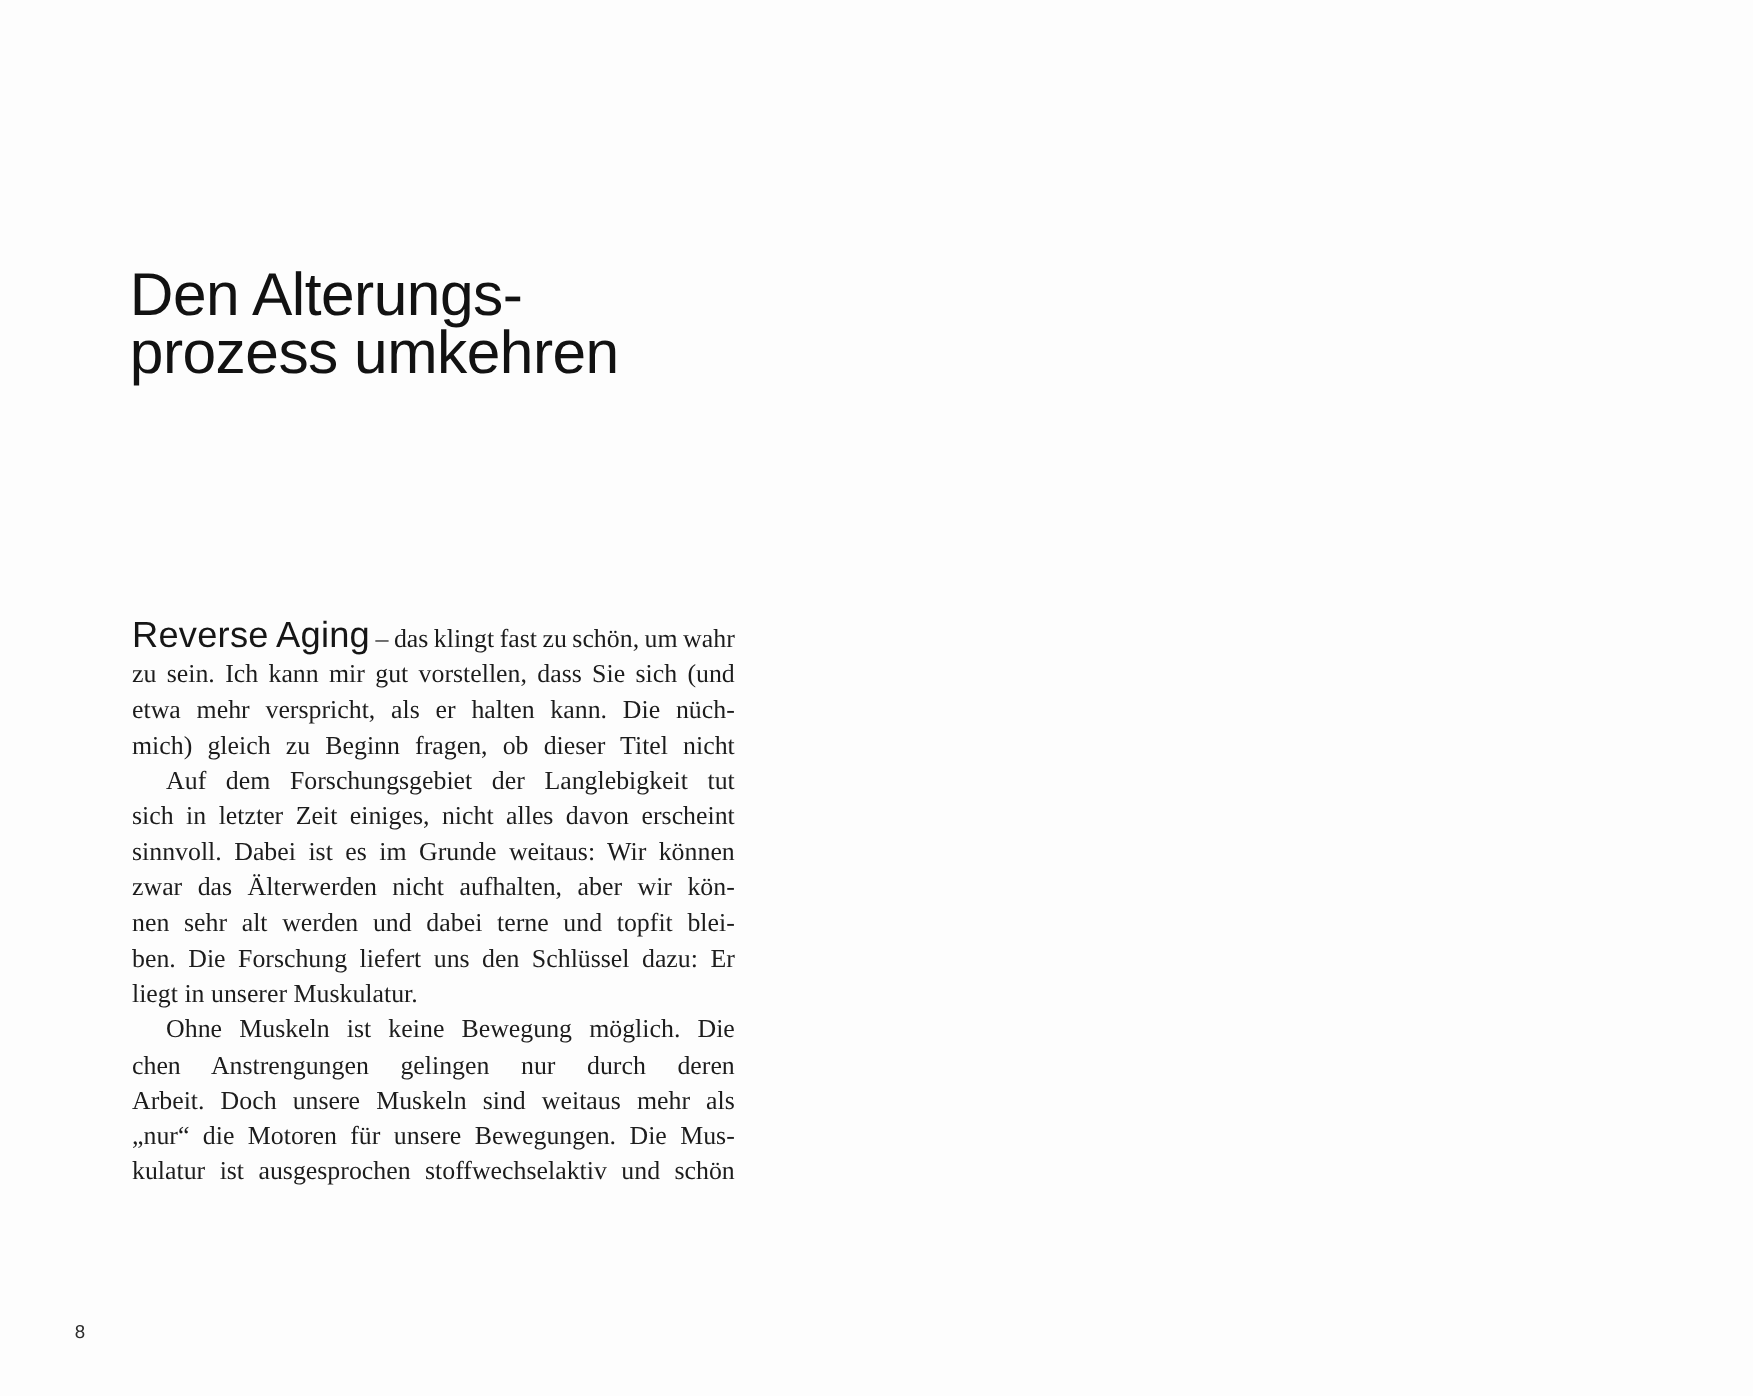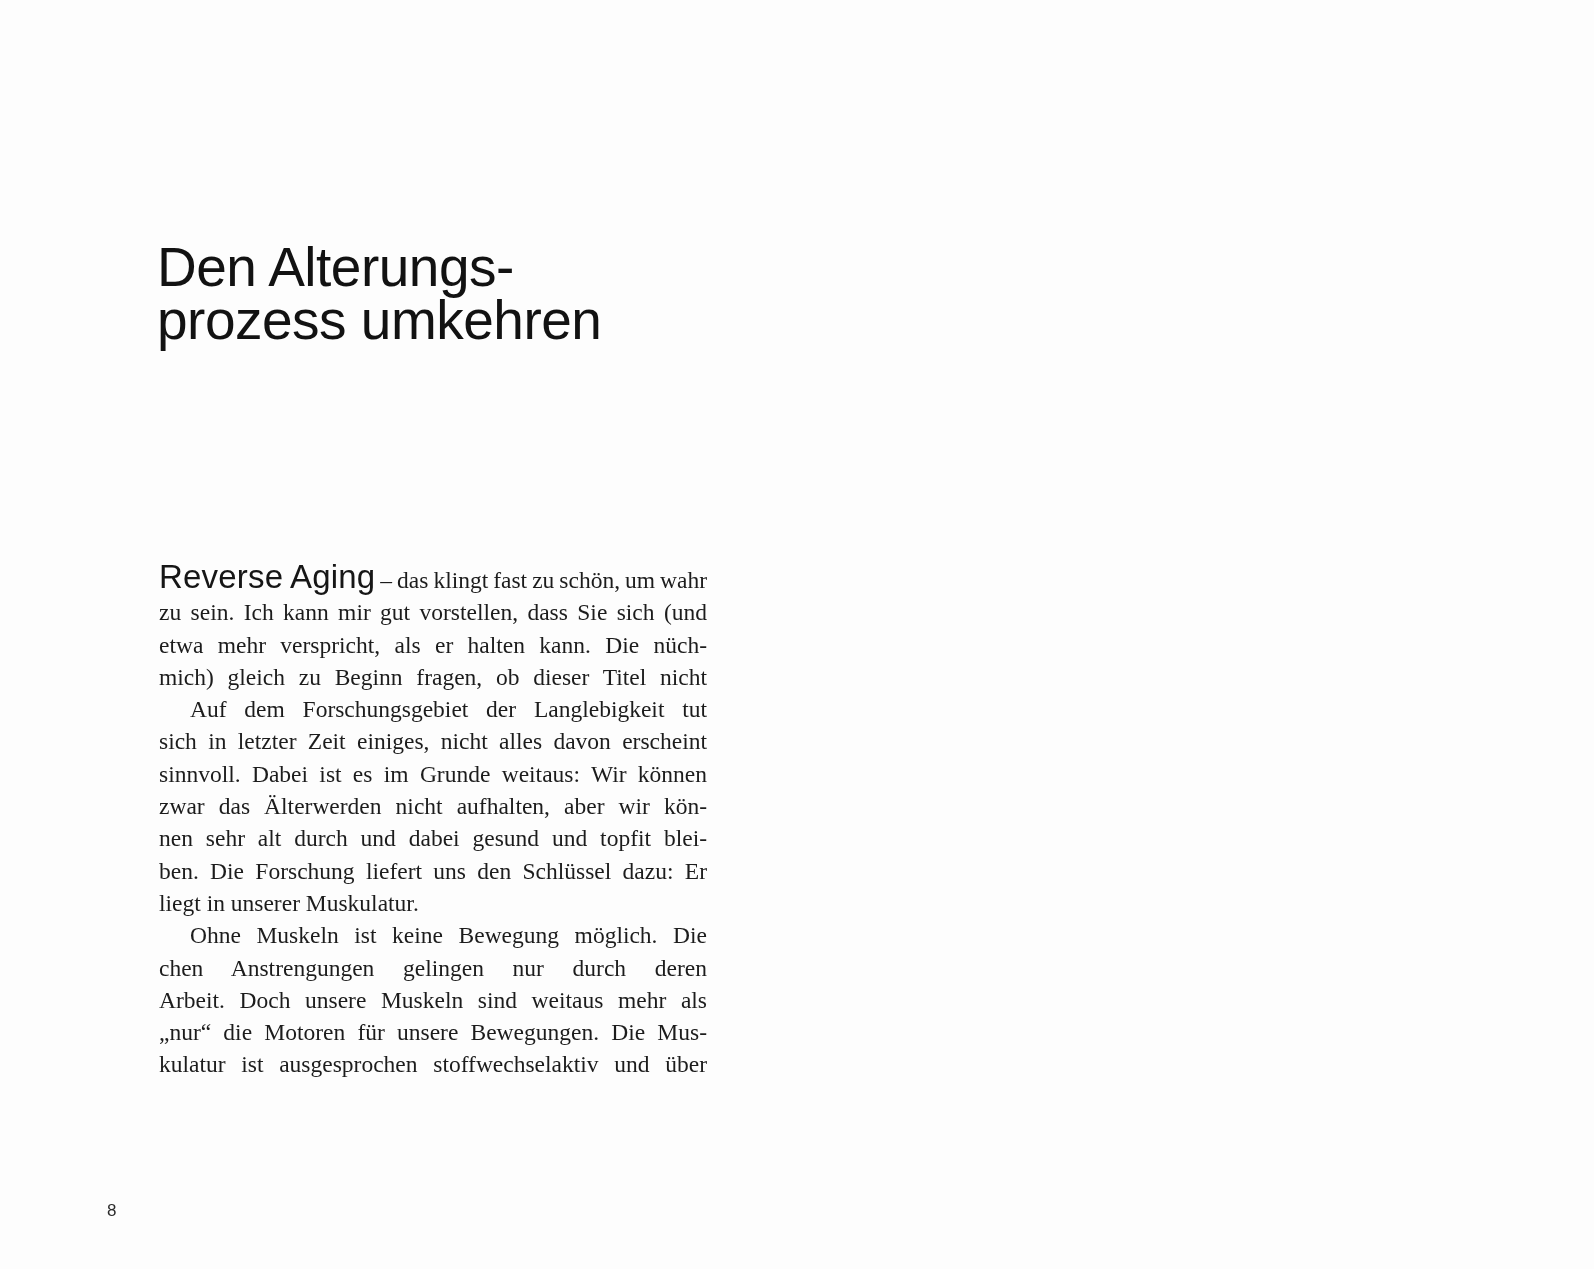--- a/index.html
+++ b/index.html
@@ -16,21 +16,21 @@
   .spread {
     position: absolute;
     inset: 0;
     background: #fdfdfd;
   }
   .page {
     position: absolute;
     top: 0;
     height: 1269px;
   }
-  .page-left  { left: 0;     width: 797px; margin-left: 39px; }
+  .page-left  { left: 0;     width: 797px; }
   .page-right { left: 797px; width: 797px; }
 
   .chapter-title {
     position: absolute;
     left: 118px;
     top: 241px;
     font-family: "Liberation Sans", "DejaVu Sans", sans-serif;
     font-size: 55px;
     line-height: 53px;
     font-weight: 400;
@@ -96,31 +96,31 @@
         <div class="line">zu sein. Ich kann mir gut vorstellen, dass Sie sich (und</div>
         <div class="line">etwa mehr verspricht, als er halten kann. Die nüch-</div>
         <div class="line">mich) gleich zu Beginn fragen, ob dieser Titel nicht</div>
       </div>
 
       <div>
         <div class="line ind">Auf dem Forschungsgebiet der Langlebigkeit tut</div>
         <div class="line">sich in letzter Zeit einiges, nicht alles davon erscheint</div>
         <div class="line">sinnvoll. Dabei ist es im Grunde weitaus: Wir können</div>
         <div class="line">zwar das Älterwerden nicht aufhalten, aber wir kön-</div>
-        <div class="line">nen sehr alt durch und dabei gesund und topfit blei-</div>
+        <div class="line">nen sehr alt werden und dabei terne und topfit blei-</div>
         <div class="line">ben. Die Forschung liefert uns den Schlüssel dazu: Er</div>
         <div class="line last">liegt in unserer Muskulatur.</div>
       </div>
 
       <div>
         <div class="line ind">Ohne Muskeln ist keine Bewegung möglich. Die</div>
         <div class="line">chen Anstrengungen gelingen nur durch deren</div>
         <div class="line">Arbeit. Doch unsere Muskeln sind weitaus mehr als</div>
         <div class="line">„nur“ die Motoren für unsere Bewegungen. Die Mus-</div>
-        <div class="line">kulatur ist ausgesprochen stoffwechselaktiv und über</div>
+        <div class="line">kulatur ist ausgesprochen stoffwechselaktiv und schön</div>
       </div>
     </div>
 
     <div class="folio folio-left">8</div>
   </div>
 
   <div class="page page-right">
     
 
     

